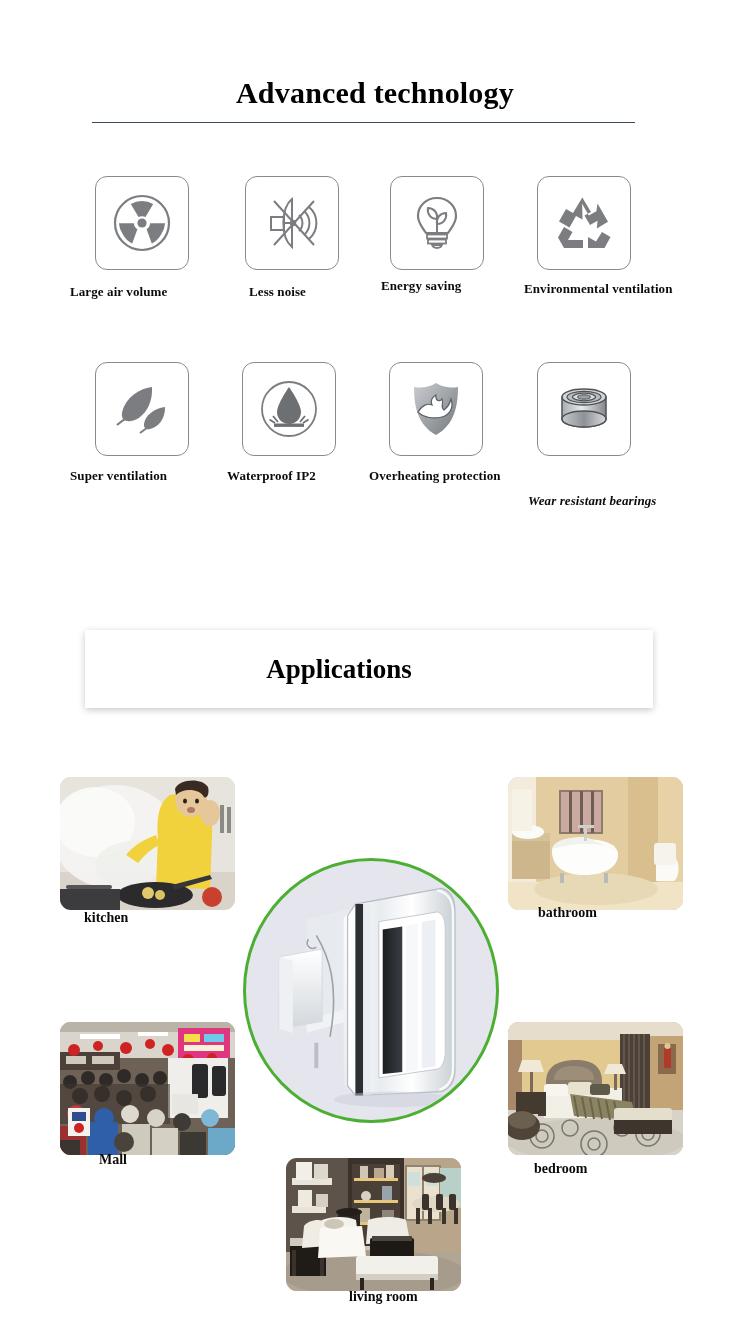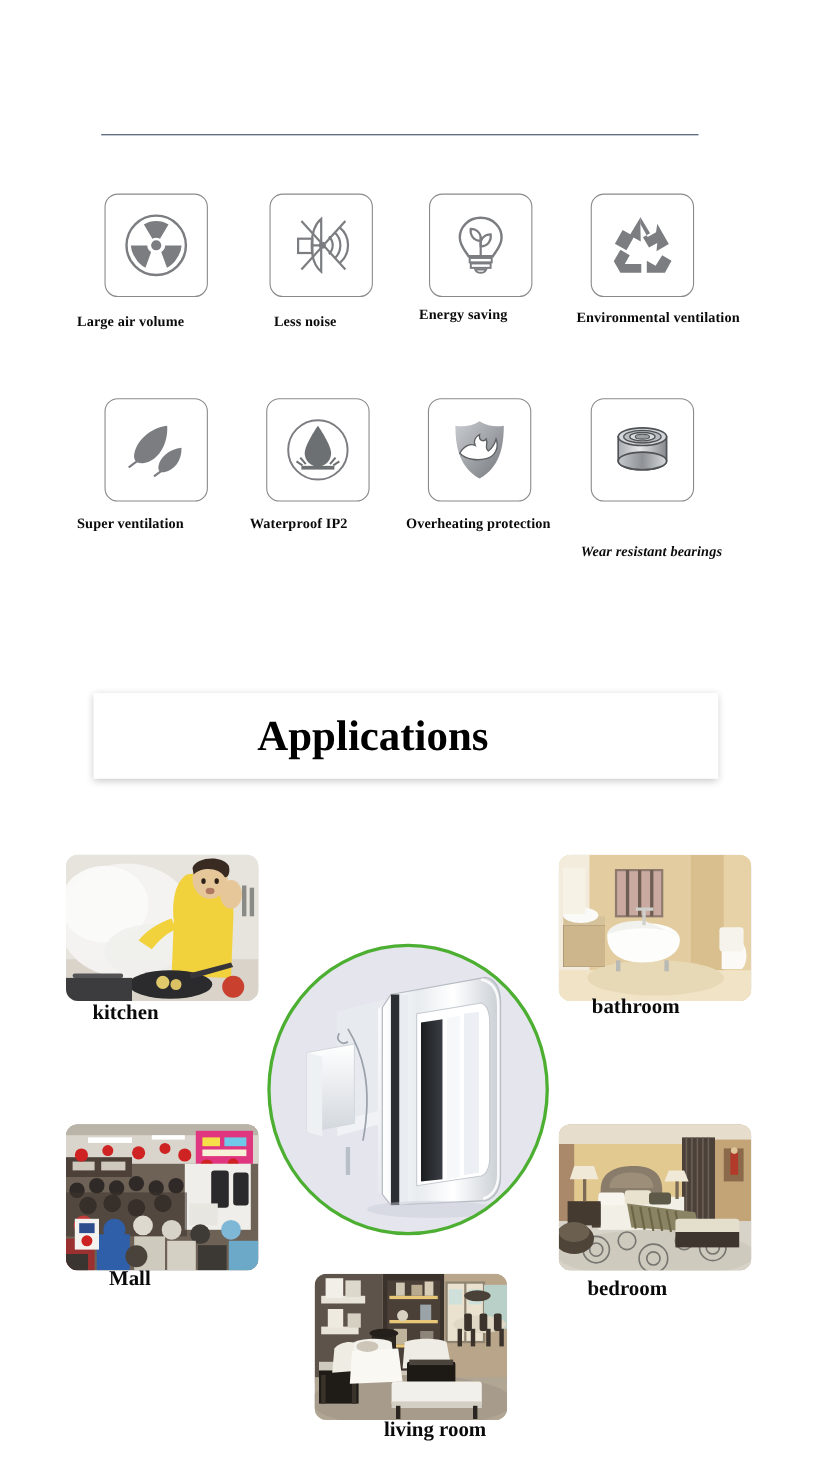--- a/index.html
+++ b/index.html
@@ -94,39 +94,39 @@
     height: 78px;
     background: #ffffff;
     box-shadow: 0 2px 7px rgba(0,0,0,0.22);
     display: flex;
     align-items: center;
   }
   .apps-banner-text {
     width: 100%;
     text-align: center;
     padding-right: 60px;
-    font-size: 39px;
+    font-size: 27px;
     font-weight: 700;
     color: #000000;
   }
 
   
   .app-photo {
     position: absolute;
     width: 175px;
     height: 133px;
     border-radius: 11px;
     overflow: hidden;
     background: #ddd;
   }
   .app-photo svg { display: block; width: 100%; height: 100%; }
 
   .app-label {
     position: absolute;
-    font-size: 19px;
+    font-size: 14px;
     font-weight: 700;
     color: #0a0a0a;
     white-space: nowrap;
   }
 
   .ph-kitchen  { left: 60px;  top: 777px; }
   .ph-bathroom { left: 508px; top: 777px; }
   .ph-mall     { left: 60px;  top: 1022px; }
   .ph-bedroom  { left: 508px; top: 1022px; }
   .ph-living   { left: 286px; top: 1158px; }
@@ -149,20 +149,21 @@
     border: 3px solid #4caf32;
     overflow: hidden;
   }
   .product-circle svg { display: block; width: 100%; height: 100%; }
 </style>
 </head>
 <body>
 
 <div class="page">
 
+  <div class="tech-title">Advanced technology</div>
   <div class="tech-rule"></div>
 
   <div class="icon-box ib1">
     <span>
       <svg width="64" height="64" viewBox="0 0 64 64">
         <circle cx="32" cy="32" r="27" fill="none" stroke="#7b7d80" stroke-width="2.2"></circle>
         <circle cx="32" cy="32" r="4.6" fill="#7b7d80"></circle>
         <path d="M32 10 A22 22 0 0 1 43.2 13.1 L35.5 26.1 A7.4 7.4 0 0 0 28.5 26.1 L20.8 13.1 A22 22 0 0 1 32 10 Z" fill="#7b7d80"></path>
         <path d="M51.2 43.2 A22 22 0 0 1 41.8 52.5 L36.6 38.2 A7.4 7.4 0 0 0 40.1 32.2 L55.1 32.2 A22 22 0 0 1 51.2 43.2 Z" fill="#7b7d80"></path>
         <path d="M22.2 52.5 A22 22 0 0 1 12.8 43.2 A22 22 0 0 1 8.9 32.2 L23.9 32.2 A7.4 7.4 0 0 0 27.4 38.2 Z" fill="#7b7d80"></path>

